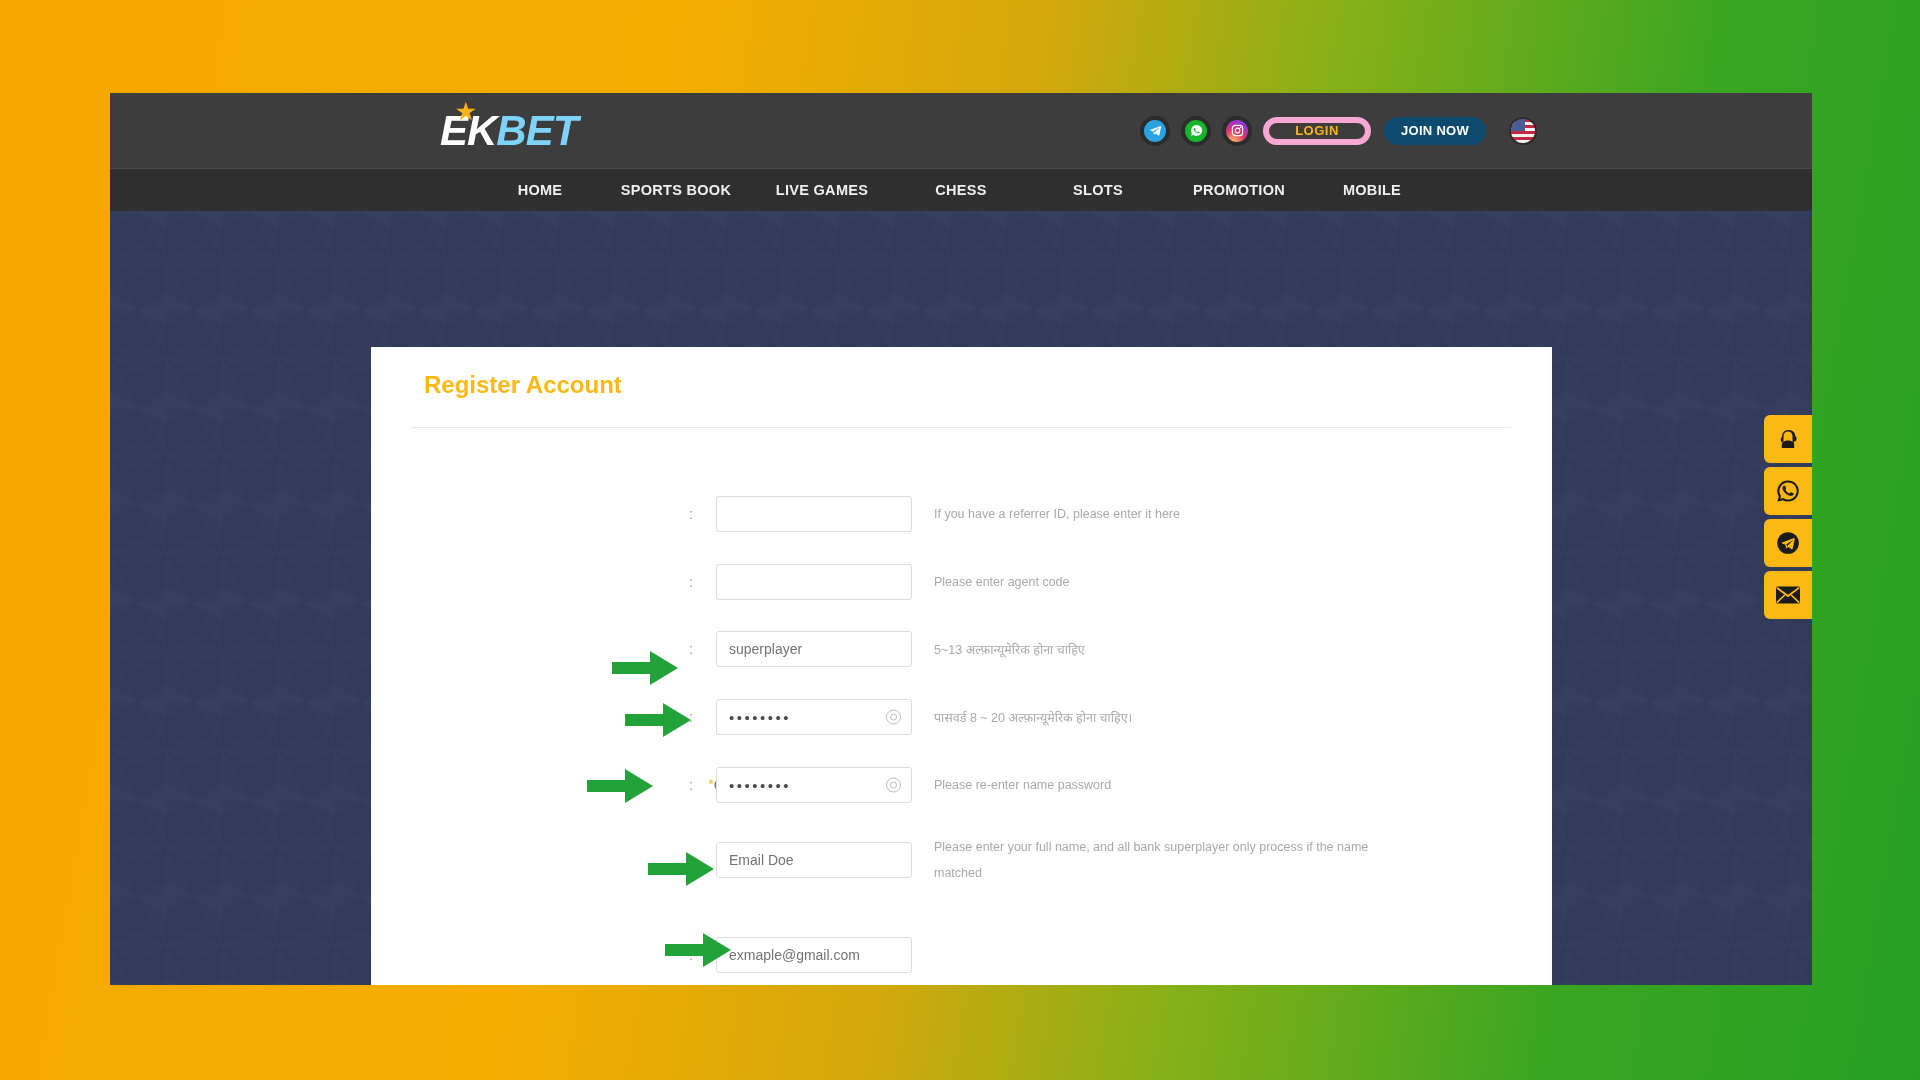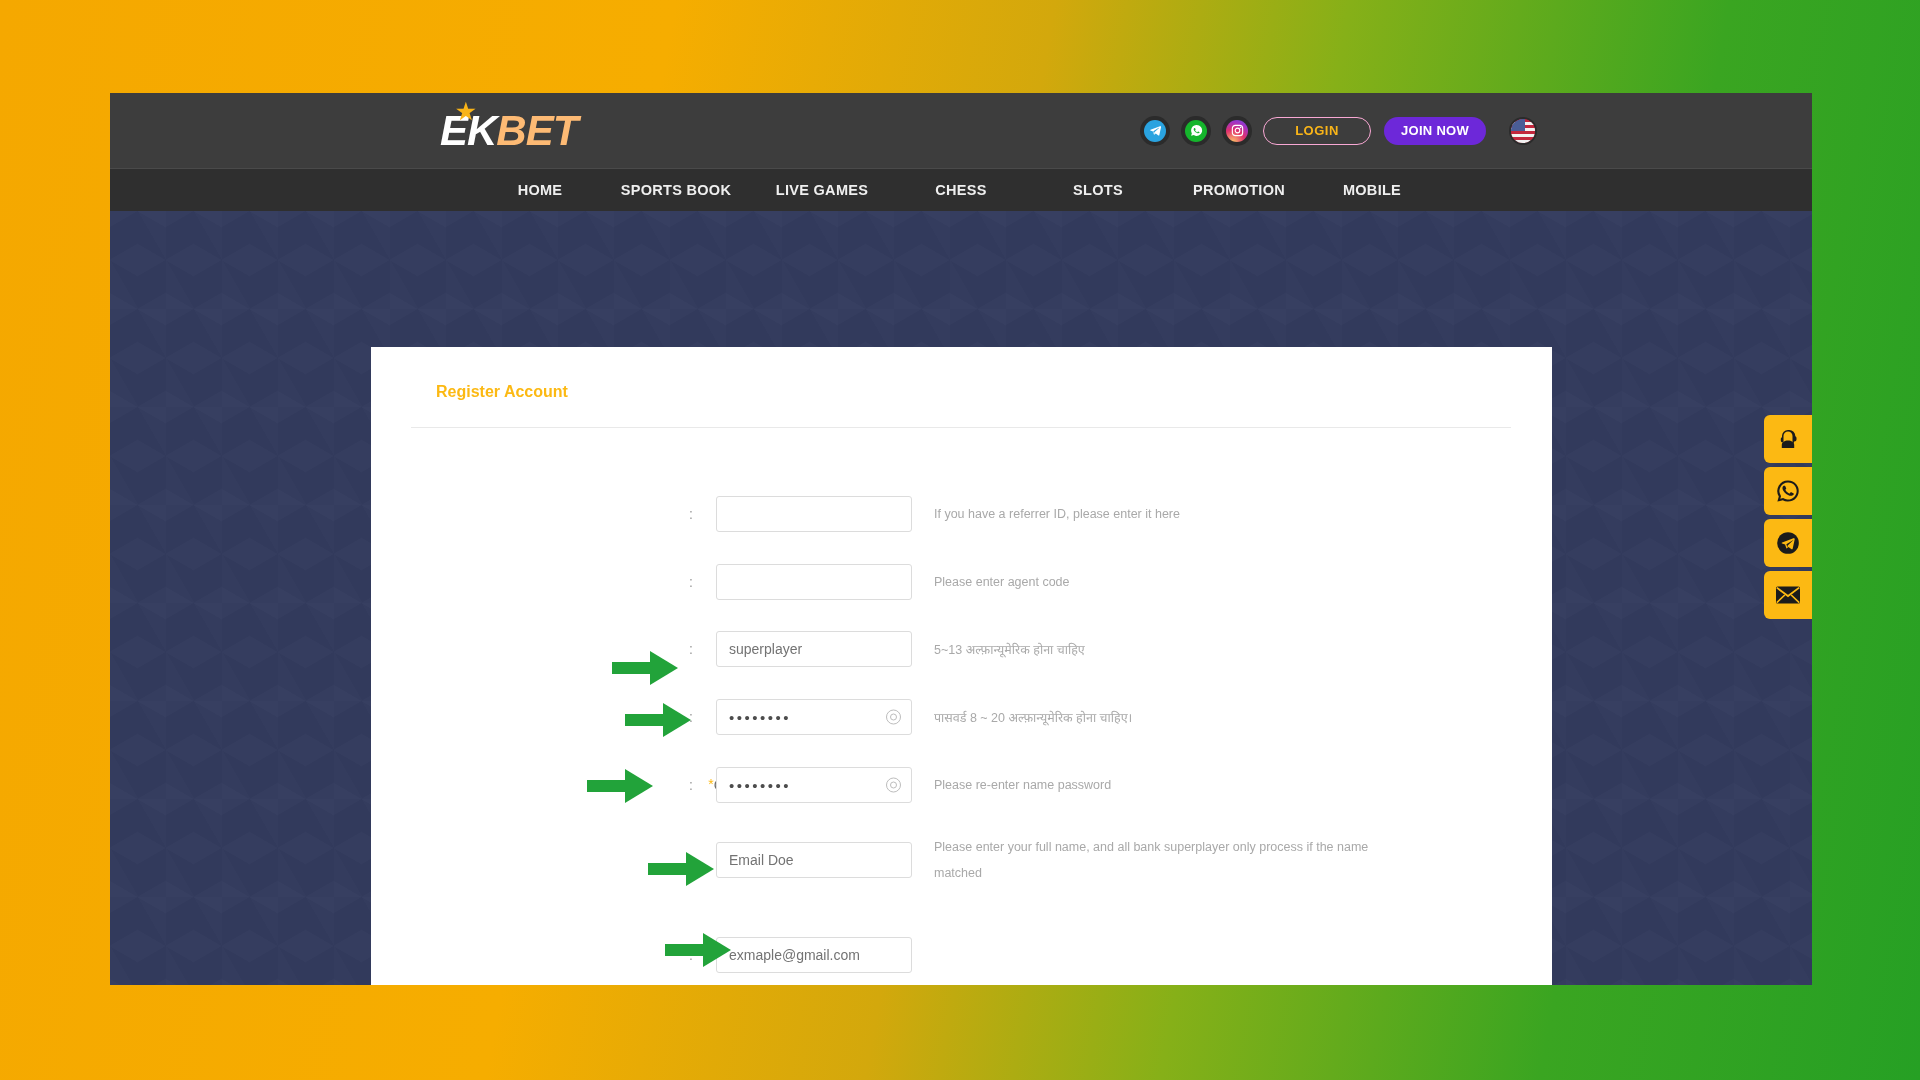--- a/index.html
+++ b/index.html
@@ -31,21 +31,21 @@
     align-items: center;
   }
   #logo {
     position: absolute;
     left: 330px; top: 14px;
     font-size: 42px; font-weight: bold; font-style: italic;
     letter-spacing: -1px;
     white-space: nowrap;
   }
   #logo .lw { color: #ffffff; }
-  #logo .ly { color: #fdba74; }
+  #logo .ly { color: #7dd3fc; }
   #logo .star {
     position: absolute; left: 16px; top: -8px;
     color: #f9b418; font-size: 22px; font-style: normal;
   }
   #topright {
     position: absolute;
     left: 1030px; top: 0; height: 75px;
     display: flex; align-items: center; gap: 11px;
   }
   .soc {
@@ -56,28 +56,28 @@
   .soc .inner {
     width: 22px; height: 22px; border-radius: 50%;
     display: flex; align-items: center; justify-content: center;
   }
   .soc-tg .inner { background: #2aa3e0; }
   .soc-wa .inner { background: #15b52c; }
   .soc-ig .inner { background: radial-gradient(circle at 30% 100%, #fdc468 0%, #e1306c 45%, #a033c8 75%, #5b51d8 100%); }
   .soc svg { display: block; }
   #btn-login {
     width: 108px; height: 28px; border-radius: 14px;
-    border: 1px solid #f9a8d4;
+    border: 6px solid #f9a8d4;
     color: #f9b418; font-size: 13px; font-weight: bold;
     display: flex; align-items: center; justify-content: center;
     letter-spacing: .5px; background: transparent; cursor: pointer;
   }
   #btn-join {
     width: 102px; height: 28px; border-radius: 14px;
-    background: #6d28d9; border: none;
+    background: #0c4a6e; border: none;
     color: #ffffff; font-size: 13px; font-weight: bold;
     display: flex; align-items: center; justify-content: center;
     letter-spacing: .3px; cursor: pointer; margin-left: 2px;
   }
   #flag-us {
     width: 28px; height: 28px; border-radius: 50%;
     overflow: hidden; position: relative; margin-left: 12px;
     background: #b8273b; cursor: pointer;
     border: 2px solid #2b2b2b;
   }
@@ -121,22 +121,22 @@
   }
 
   
   #card {
     position: absolute;
     left: 261px; top: 136px;
     width: 1181px; height: 800px;
     background: #ffffff;
   }
   #card-title {
-    position: absolute; left: 53px; top: 36px;
-    color: #fcb913; font-size: 16px; font-weight: bold; margin-left: 12px;
+    position: absolute; left: 53px; top: 24px;
+    color: #fcb913; font-size: 24px; font-weight: bold;
   }
   #card-divider {
     position: absolute; left: 40px; top: 80px;
     width: 1100px; height: 1px;
     background: #e9e9e9;
   }
 
   .frow { position: absolute; left: 0; width: 100%; height: 0; }
   .flabel {
     position: absolute; right: 724px;

